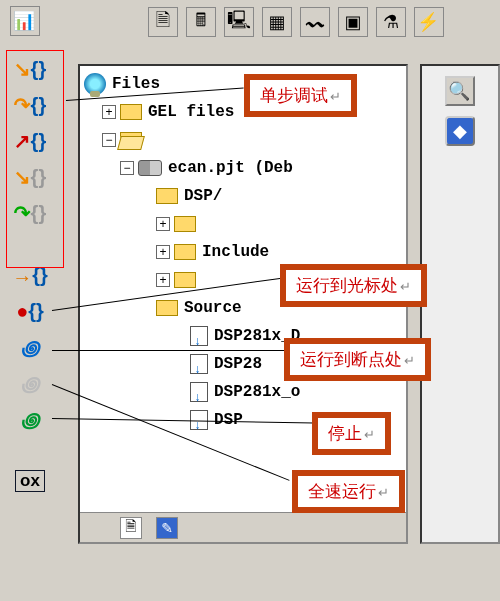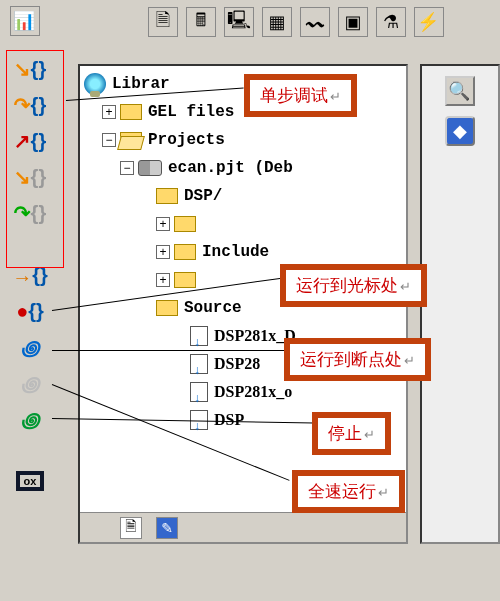--- a/index.html
+++ b/index.html
@@ -14,21 +14,21 @@
 .tree { padding:4px; font-family:"Courier New",monospace; font-size:16px; font-weight:bold; line-height:28px; }
 .node { white-space:nowrap; display:flex; align-items:center; height:28px; }
 .pm { display:inline-block; width:14px; height:14px; border:1px solid #666; text-align:center; line-height:12px; font-size:12px; background:#fff; margin-right:4px; font-weight:normal; font-family:sans-serif; }
 .folder { display:inline-block; width:22px; height:16px; background:#ffd96b; border:1px solid #aa8800; margin-right:6px; position:relative; }
 .folder.open::before { content:""; position:absolute; left:-2px; top:3px; width:22px; height:12px; background:#ffe69a; border:1px solid #aa8800; transform:skewX(-15deg); }
 .fileic { display:inline-block; width:18px; height:20px; background:#fff; border:1px solid #555; margin-right:6px; position:relative; }
 .fileic::after { content:"↓"; position:absolute; left:3px; top:1px; font-size:12px; color:#06c; }
 .globe { display:inline-block; width:22px; height:22px; background:radial-gradient(circle,#8ef 30%,#06a 80%); border-radius:50%; margin-right:6px; position:relative; }
 .globe::after { content:""; position:absolute; bottom:-2px; left:6px; width:10px; height:6px; background:#aa7; border-radius:2px; }
 .prjic { display:inline-block; width:24px; height:16px; background:linear-gradient(90deg,#999 50%,#ccc 50%); border:1px solid #555; border-radius:3px; margin-right:6px; }
-.indent1 { padding-left:18px; } .indent2 { padding-left:36px; } .indent3 { padding-left:72px; } .indent4 { padding-left:106px;font-family:Liberation Serif, serif; }
+.indent1 { padding-left:18px; } .indent2 { padding-left:36px; } .indent3 { padding-left:72px; } .indent4 { padding-left:106px; }
 .tabs { position:absolute; bottom:0; left:0; right:0; height:30px; background:#d4d0c8; border-top:1px solid #888; display:flex; align-items:center; padding-left:40px; gap:14px; }
 .tabi { width:22px; height:22px; border:1px solid #888; background:#fff; display:flex; align-items:center; justify-content:center; }
 .right-panel { position:absolute; right:0; top:64px; width:80px; height:480px; background:#eee; border:2px inset #888; }
 .right-panel .ric { margin:10px auto; width:30px; height:30px; border:2px outset #ccc; background:#d4d0c8; display:flex; align-items:center; justify-content:center; font-size:18px; }
 .callout { position:absolute; background:#fff; border:6px solid #c2410c; padding:4px 10px; font-size:17px; color:#c00; font-family:"SimSun"; white-space:nowrap; z-index:20; }
 .callout .ret { color:#888; font-size:13px; margin-left:2px; }
 .line { position:absolute; background:#000; height:1px; transform-origin:left center; z-index:15; }
 .brace { color:#05a; } .arrow { color:#e80; } .arrow.g { color:#0a0; } .arrow.r { color:#c00; }
 .runner { color:#06c; font-style:italic; } .runner.gray { color:#bbb; }
 </style>
@@ -84,41 +84,40 @@
       <span class="runner">꩜</span>
     </div>
   <div class="sbtn">
       <span class="runner gray">꩜</span>
     </div>
   <div class="sbtn">
       <span class="runner" style="color:#093">꩜</span>
     </div>
   <div style="height:20px"></div>
   <div class="sbtn">
-      <span style="border:4px solid #0f172a;padding:0 4px;font-size:11px">ox</span>
+      <span style="border:1px solid #0f172a;padding:0 4px;font-size:17px">ox</span>
     </div>
 </div>
 
 <div class="red-box box1"></div>
 
 <div class="proj-panel">
   <div class="tree">
     <div class="node">
         <span class="globe"></span>
-        <span>Librar</span>
+        <span>Files</span>
       </div>
     <div class="node indent1">
         <span class="pm">+</span>
         <span class="folder"></span>
         <span>GEL files</span>
       </div>
     <div class="node indent1">
         <span class="pm">−</span>
         <span class="folder open"></span>
-        <span>Projects</span>
       </div>
     <div class="node indent2">
         <span class="pm">−</span>
         <span class="prjic"></span>
         <span>ecan.pjt (Deb</span>
       </div>
     <div class="node indent3">
         <span class="folder"></span>
         <span>DSP/</span>
       </div>

